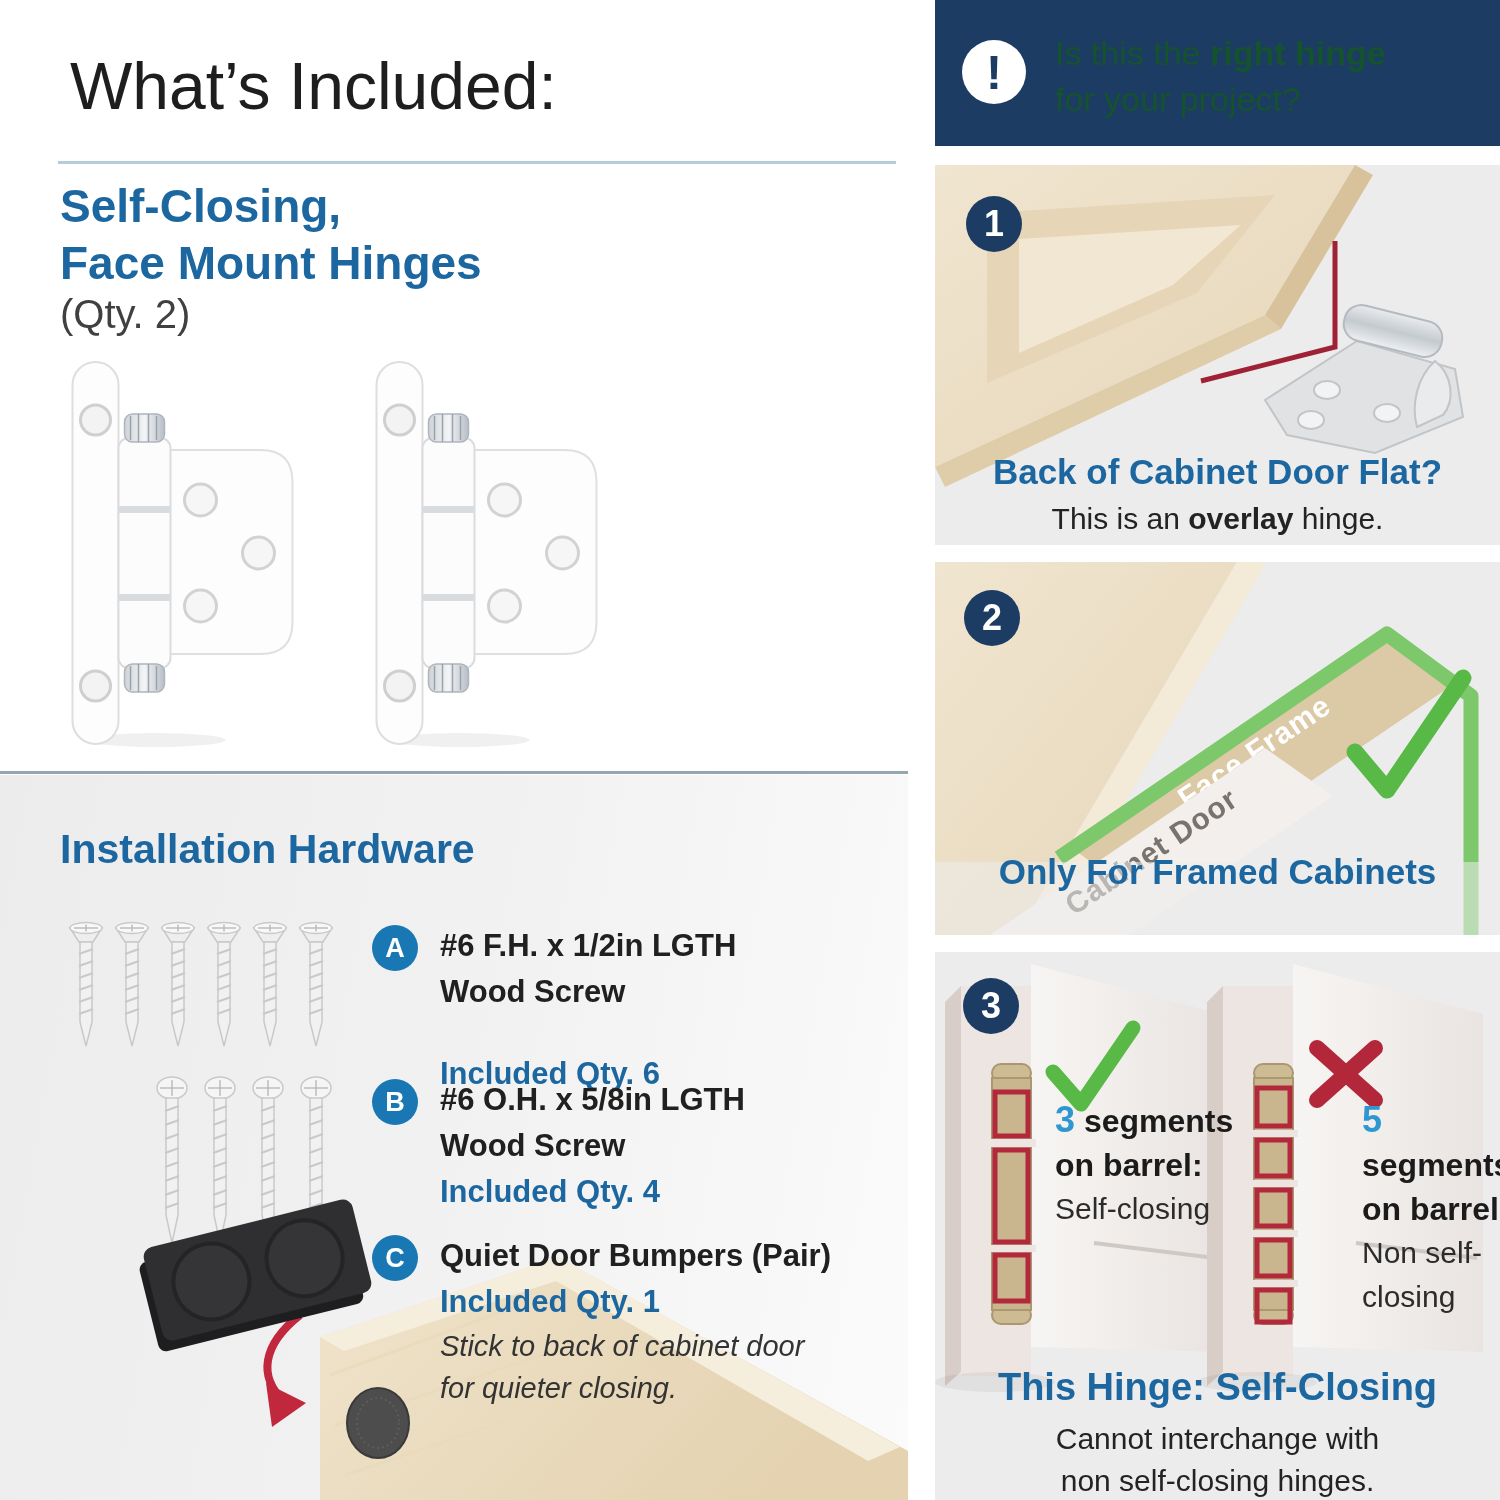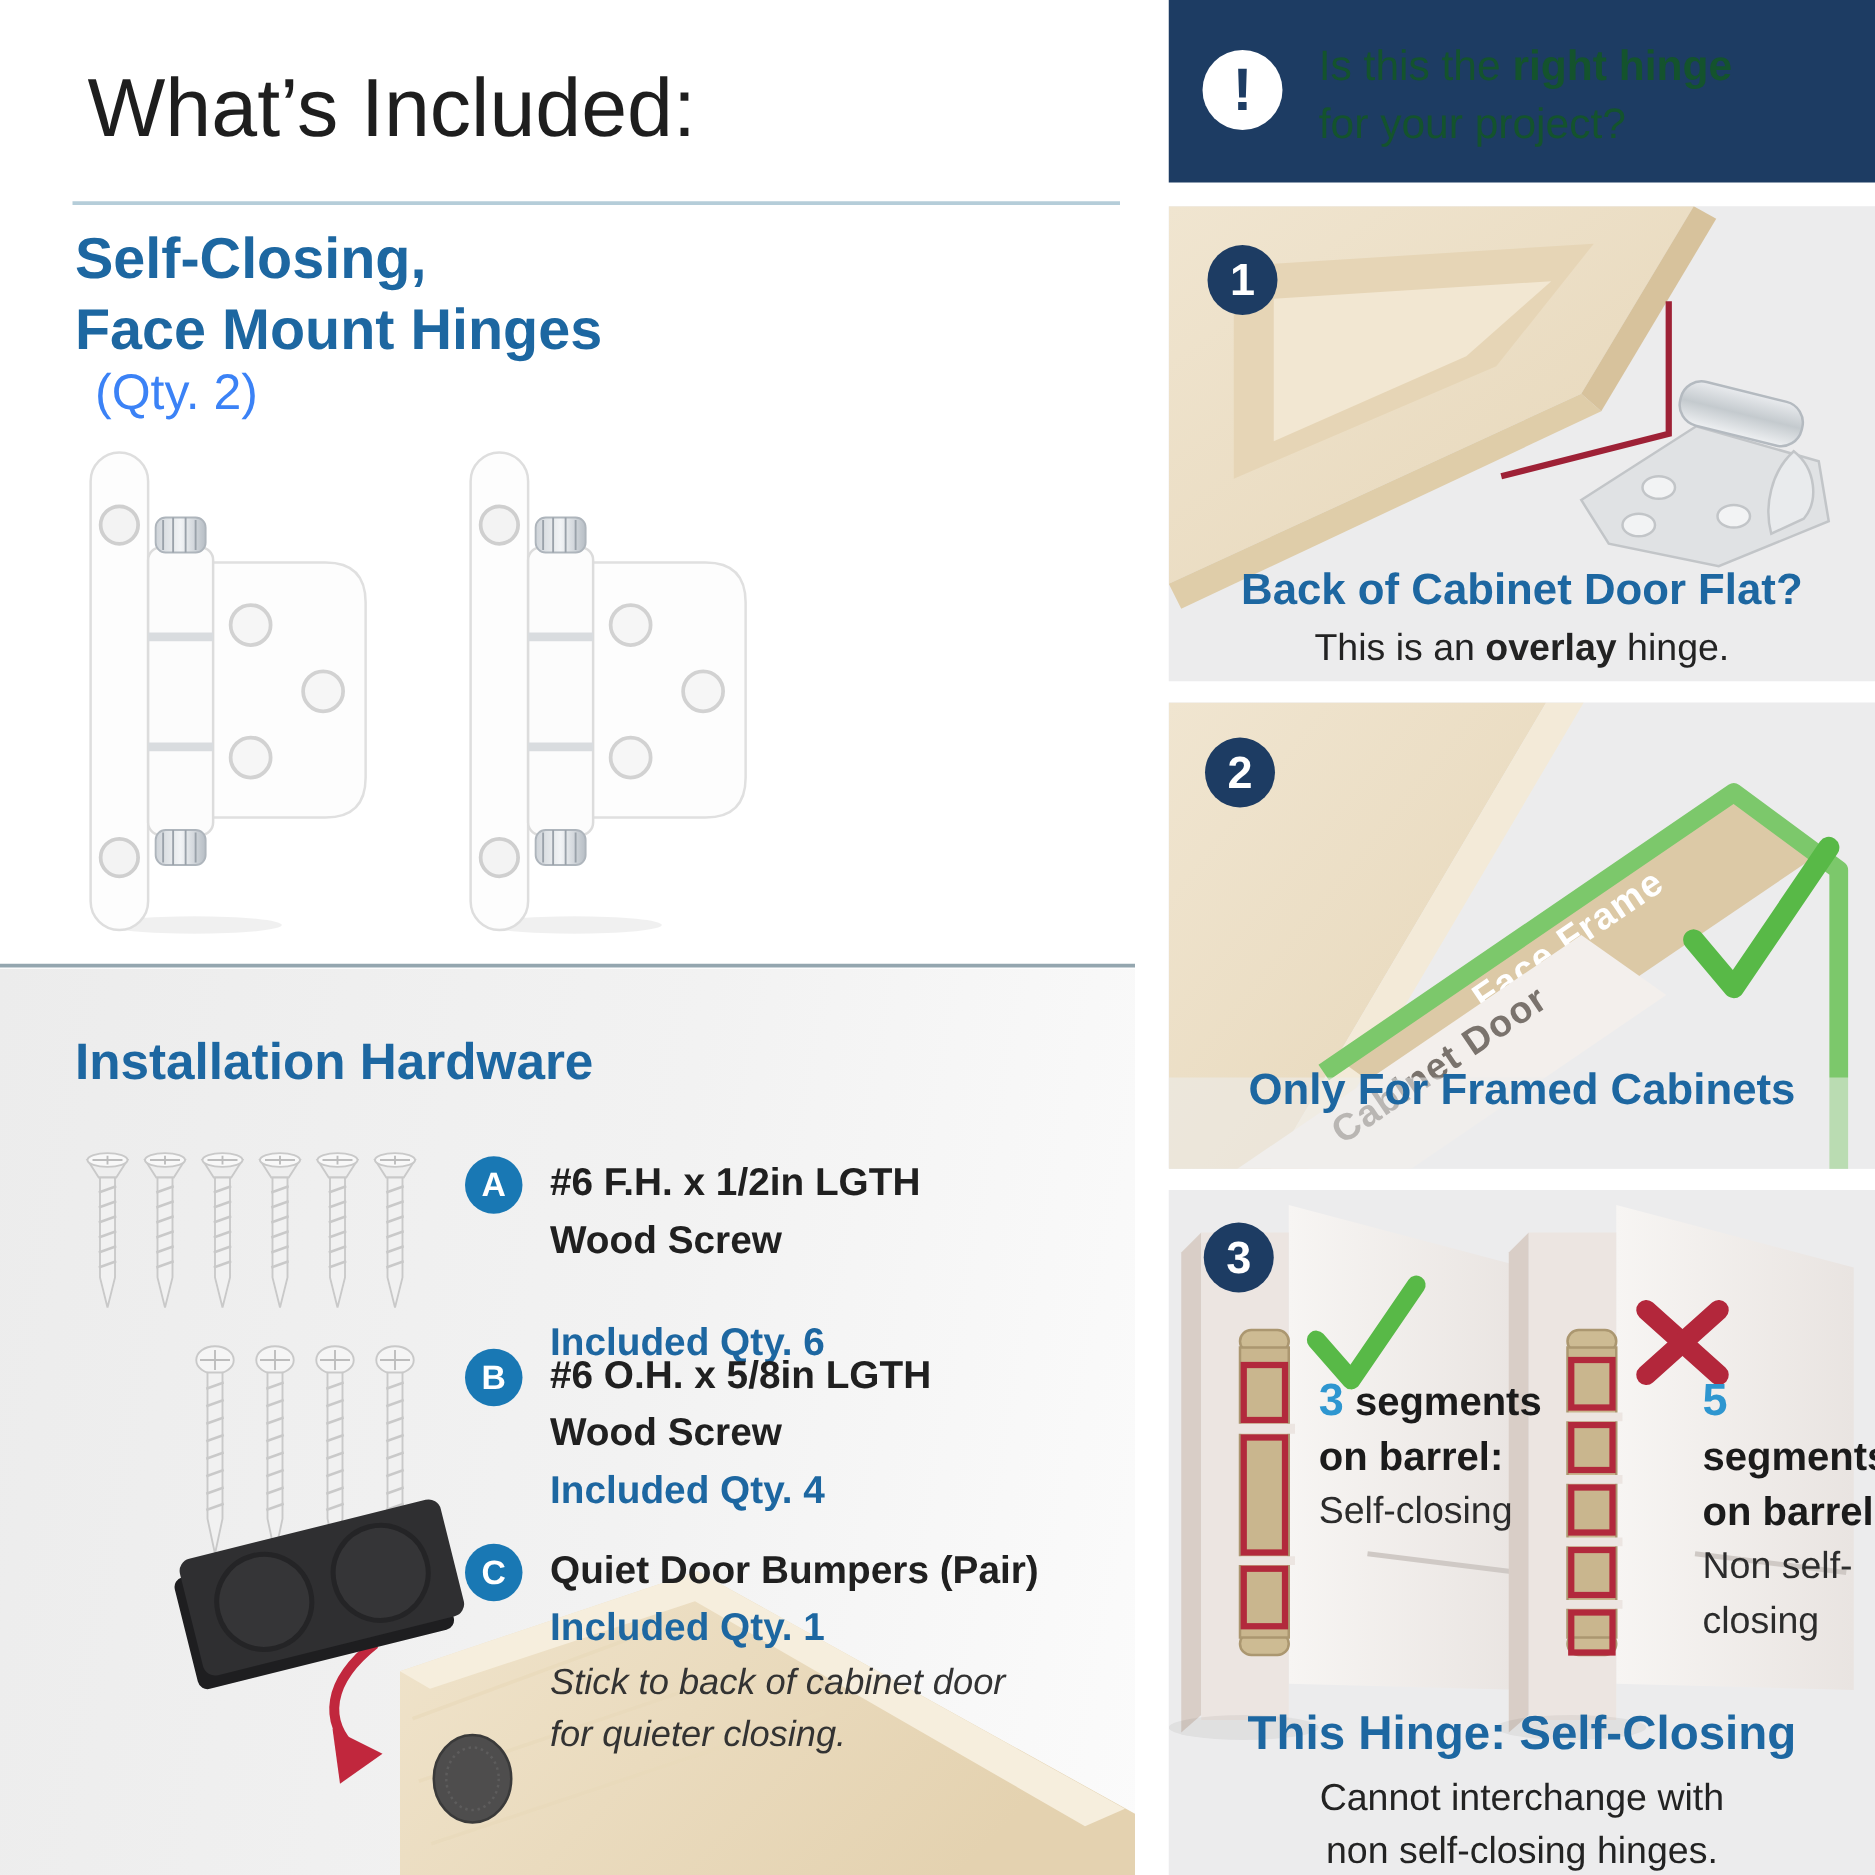--- a/index.html
+++ b/index.html
@@ -4,21 +4,21 @@
 <style>
   html,body{margin:0;padding:0;background:#ffffff;}
   #canvas{position:relative;width:1500px;height:1500px;background:#ffffff;overflow:hidden;
           font-family:"Liberation Sans",sans-serif;color:#222;}
   .abs{position:absolute;}
 
   
   .title{left:70px;top:48px;font-size:66px;font-weight:300;letter-spacing:0px;color:#1e1e1e;}
   .divider1{left:58px;top:161px;width:838px;height:3px;background:#b5cdd9;}
   .subhead{left:60px;top:178px;font-size:46px;line-height:57px;font-weight:700;color:#1d67a1;}
-  .qty{left:60px;top:292px;font-size:40px;color:#3b82f6;margin-left:16px;}
+  .qty{left:60px;top:292px;font-size:40px;color:#404040;}
 
   .hw-panel{left:0;top:775px;width:908px;height:725px;
             background:linear-gradient(100deg,#ececec 0%,#f2f2f2 55%,#fbfbfb 100%);}
   .divider2{left:0;top:771px;width:908px;height:3px;background:#94a6af;}
   .hw-heading{left:60px;top:826px;font-size:41px;font-weight:700;color:#1d67a1;}
 
   .badge{width:46px;height:46px;border-radius:50%;background:#1978b4;color:#fff;
          font-size:27px;font-weight:700;display:flex;align-items:center;justify-content:center;}
   .item-line{font-size:31px;font-weight:600;color:#202020;}
   .item-qty{font-size:31px;font-weight:700;color:#1d67a1;}

